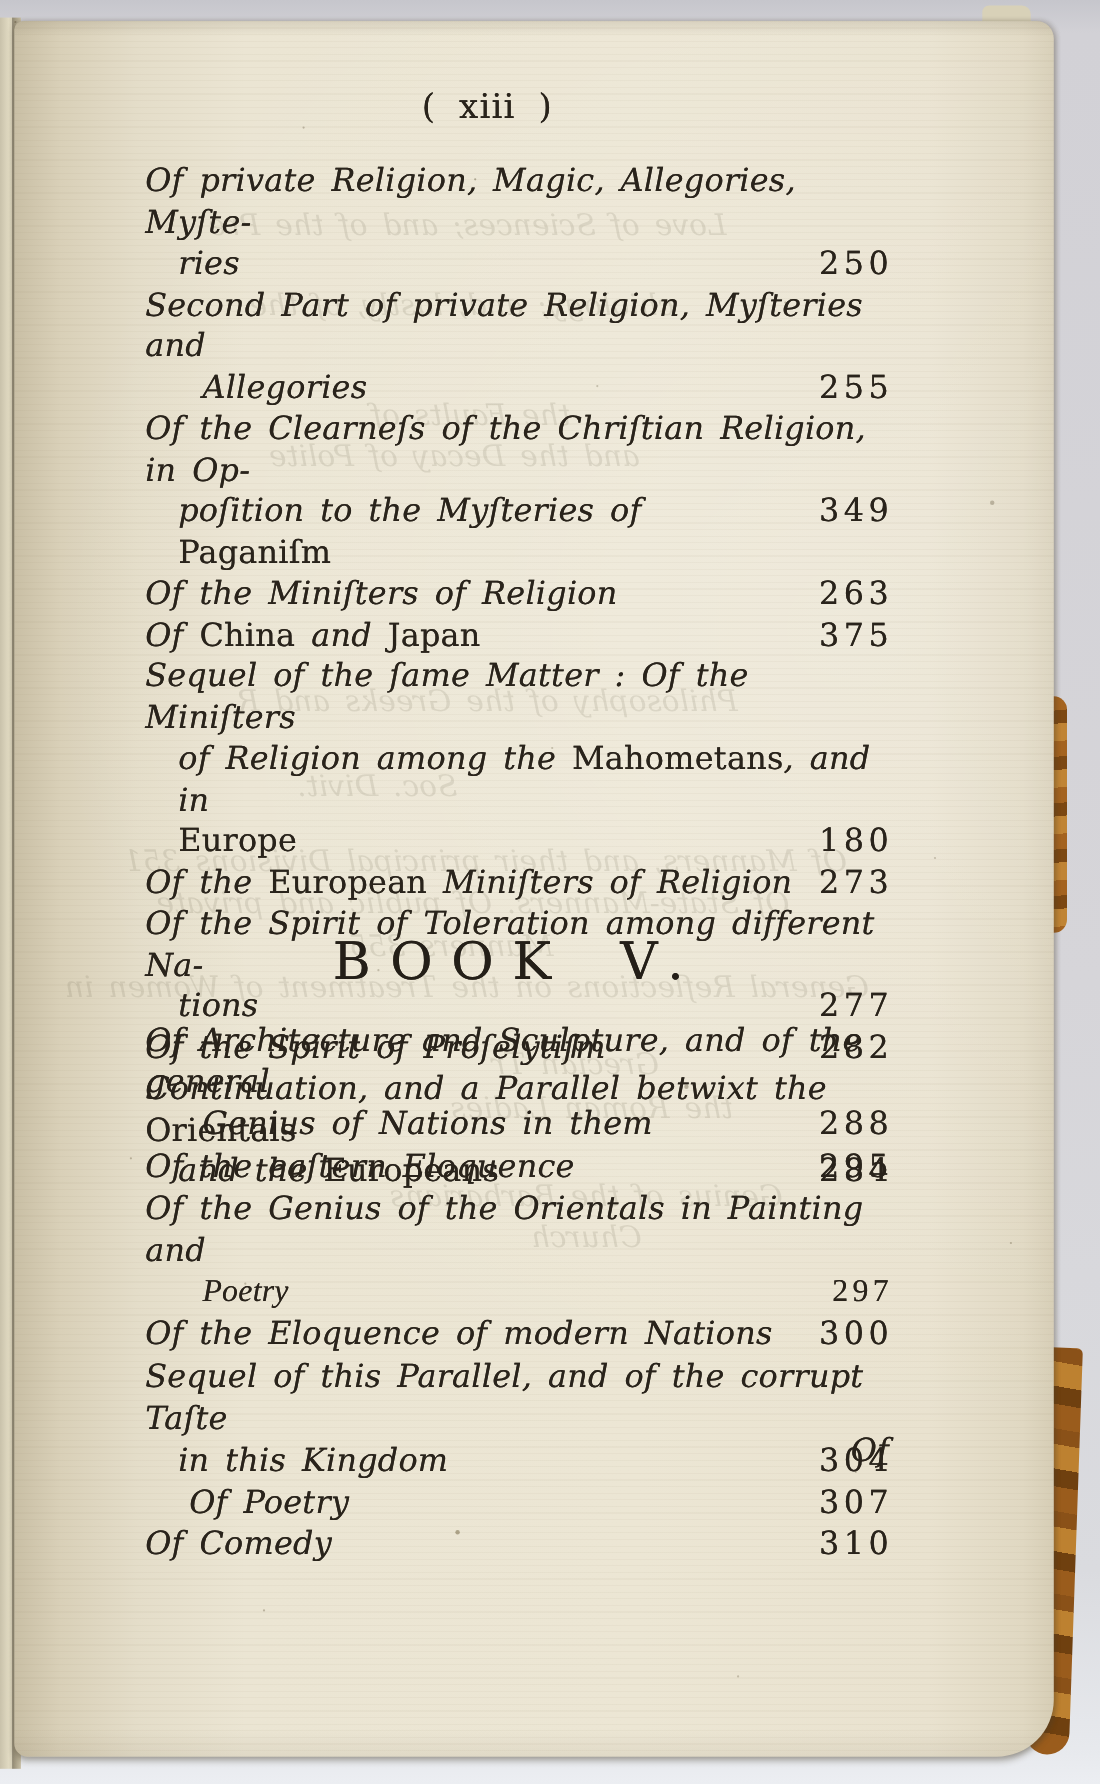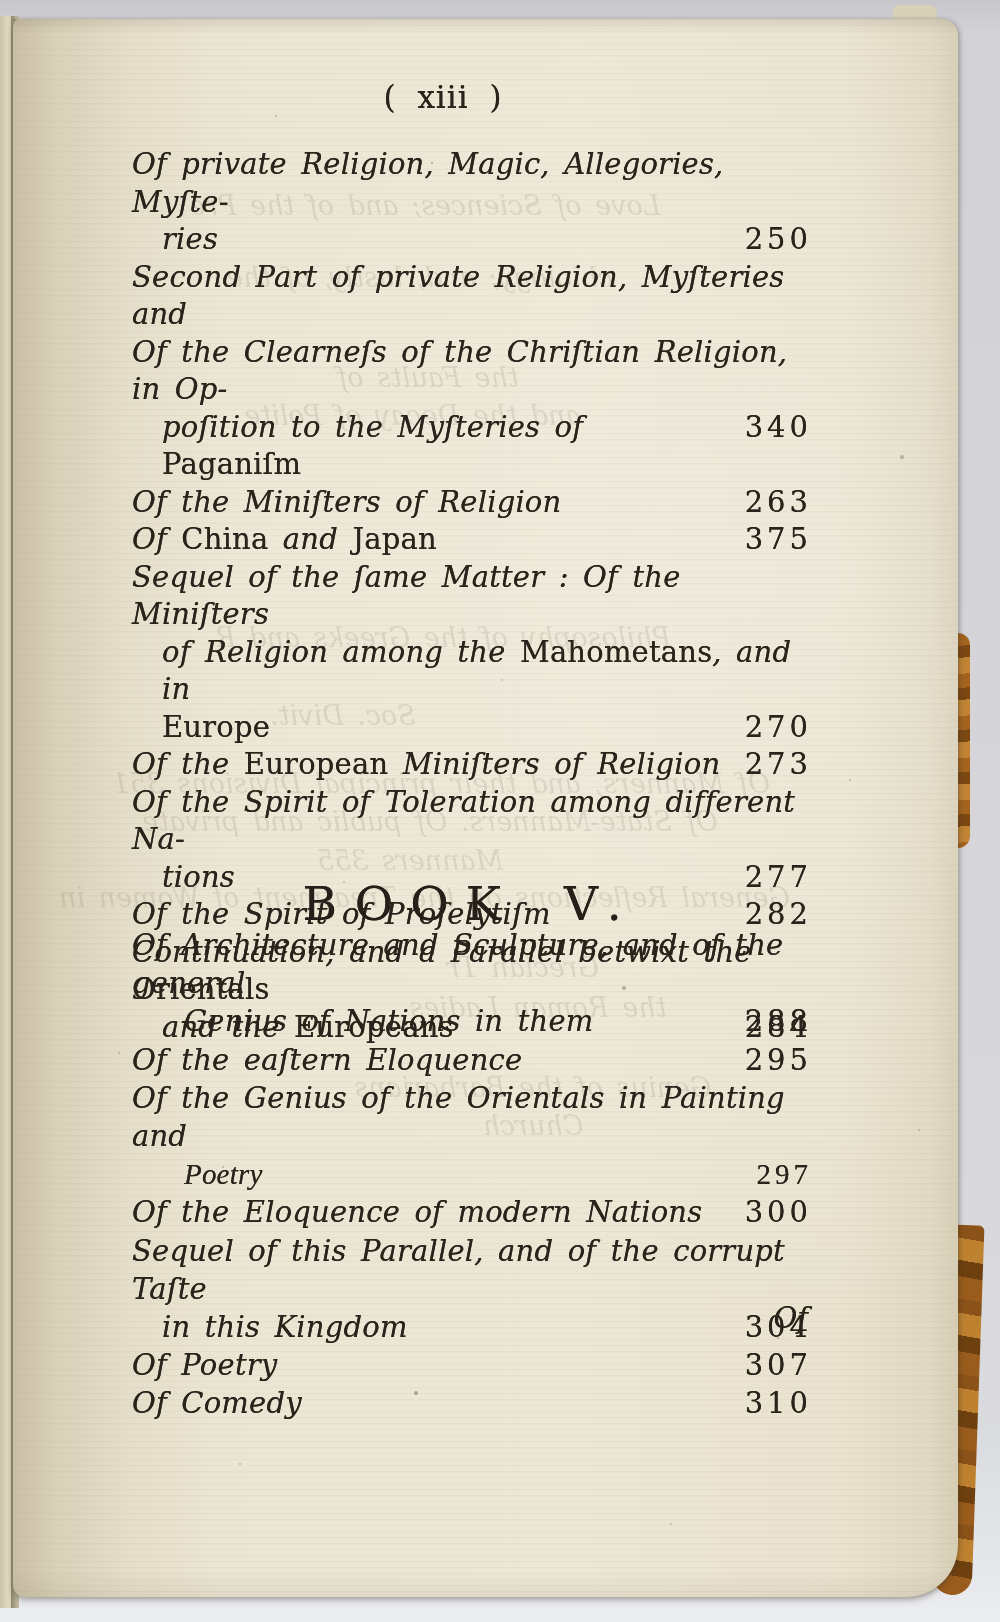--- a/index.html
+++ b/index.html
@@ -54,21 +54,21 @@
   .bleed-line{position:absolute;transform:scaleX(-1);filter:blur(.7px);opacity:.15;
     color:#6e6852;font-style:italic;font-size:27px;white-space:nowrap;
     word-spacing:5px;text-align:center;}
 
   
   .folio-header{position:absolute;top:60px;left:0;width:860px;text-align:center;
     font-size:31px;color:#29231b;word-spacing:10px;letter-spacing:1px;
     text-shadow:0 0 .5px rgba(41,35,27,.9);}
   .book-heading{position:absolute;top:828px;left:0;width:915px;text-align:center;
     font-size:47px;color:#241f18;letter-spacing:17px;word-spacing:14px;
-    text-shadow:0 0 .6px rgba(36,31,24,.9);margin-top:29px;}
+    text-shadow:0 0 .6px rgba(36,31,24,.9);}
   .toc{position:absolute;left:119px;width:680px;color:#29231b;font-size:29px;
     text-shadow:0 0 .5px rgba(41,35,27,.85);}
   #toc-a{top:127px;line-height:37.5px;}
   #toc-b{top:907px;line-height:38.2px;}
   .toc-line{display:flex;align-items:baseline;}
   .line-text{font-style:italic;word-spacing:5px;letter-spacing:.2px;}
   .seg-roman{font-style:normal;}
   .page-num{margin-left:auto;font-style:normal;letter-spacing:4px;
     font-variant-numeric:oldstyle-nums;padding-left:14px;}
   .catchword{position:absolute;top:1282px;right:150px;font-style:italic;
@@ -110,44 +110,48 @@
         <div class="toc-line" style="padding-left: 0px;">
           <span class="line-text"><span class="seg-italic">Of private Religion, Magic, Allegories, Myſte-</span></span>
         </div>
         <div class="toc-line" style="padding-left: 30px;">
           <span class="line-text"><span class="seg-italic">ries</span></span>
           <span class="page-num">250</span>
         </div>
         <div class="toc-line" style="padding-left: 0px;">
           <span class="line-text"><span class="seg-italic">Second Part of private Religion, Myſteries and</span></span>
         </div>
+        <div class="toc-line" style="padding-left: 52px;">
+          <span class="line-text"><span class="seg-italic">Allegories</span></span>
+          <span class="page-num">255</span>
+        </div>
         <div class="toc-line" style="padding-left: 0px;">
           <span class="line-text"><span class="seg-italic">Of the Clearneſs of the Chriſtian Religion, in Op-</span></span>
         </div>
         <div class="toc-line" style="padding-left: 30px;">
           <span class="line-text"><span class="seg-italic">poſition to the Myſteries of </span><span class="seg-roman">Paganiſm</span></span>
-          <span class="page-num">340</span>
+          <span class="page-num">349</span>
         </div>
         <div class="toc-line" style="padding-left: 0px;">
           <span class="line-text"><span class="seg-italic">Of the Miniſters of Religion</span></span>
           <span class="page-num">263</span>
         </div>
         <div class="toc-line" style="padding-left: 0px; align-items: center;">
           <span class="line-text"><span class="seg-italic">Of </span><span class="seg-roman">China </span><span class="seg-italic">and </span><span class="seg-roman">Japan</span></span>
           <span class="page-num">375</span>
         </div>
         <div class="toc-line" style="padding-left: 0px;">
           <span class="line-text"><span class="seg-italic">Sequel of the ſame Matter :  Of the Miniſters</span></span>
         </div>
         <div class="toc-line" style="padding-left: 30px;">
           <span class="line-text"><span class="seg-italic">of Religion among the </span><span class="seg-roman">Mahometans</span><span class="seg-italic">, and in</span></span>
         </div>
         <div class="toc-line" style="padding-left: 30px; align-items: center;">
           <span class="line-text"><span class="seg-roman">Europe</span></span>
-          <span class="page-num">270</span>
+          <span class="page-num">180</span>
         </div>
         <div class="toc-line" style="padding-left: 0px;">
           <span class="line-text"><span class="seg-italic">Of the </span><span class="seg-roman">European </span><span class="seg-italic">Miniſters of Religion</span></span>
           <span class="page-num">273</span>
         </div>
         <div class="toc-line" style="padding-left: 0px;">
           <span class="line-text"><span class="seg-italic">Of the Spirit of Toleration among different Na-</span></span>
         </div>
         <div class="toc-line" style="padding-left: 30px;">
           <span class="line-text"><span class="seg-italic">tions</span></span>
@@ -191,21 +195,21 @@
           <span class="line-text"><span class="seg-italic">Of the Eloquence of modern Nations</span></span>
           <span class="page-num">300</span>
         </div>
         <div class="toc-line" style="padding-left: 0px;">
           <span class="line-text"><span class="seg-italic">Sequel of this Parallel, and of the corrupt Taſte</span></span>
         </div>
         <div class="toc-line" style="padding-left: 30px; gap: 30px;">
           <span class="line-text"><span class="seg-italic">in this Kingdom</span></span>
           <span class="page-num">304</span>
         </div>
-        <div class="toc-line" style="padding-left: 0px;">
+        <div class="toc-line" style="padding-left: 0px; margin-left: 40px;">
           <span class="line-text"><span class="seg-italic">Of Poetry</span></span>
           <span class="page-num">307</span>
         </div>
         <div class="toc-line" style="padding-left: 0px;">
           <span class="line-text"><span class="seg-italic">Of Comedy</span></span>
           <span class="page-num">310</span>
         </div>
       </div>
 
     <div class="catchword">Of</div>

